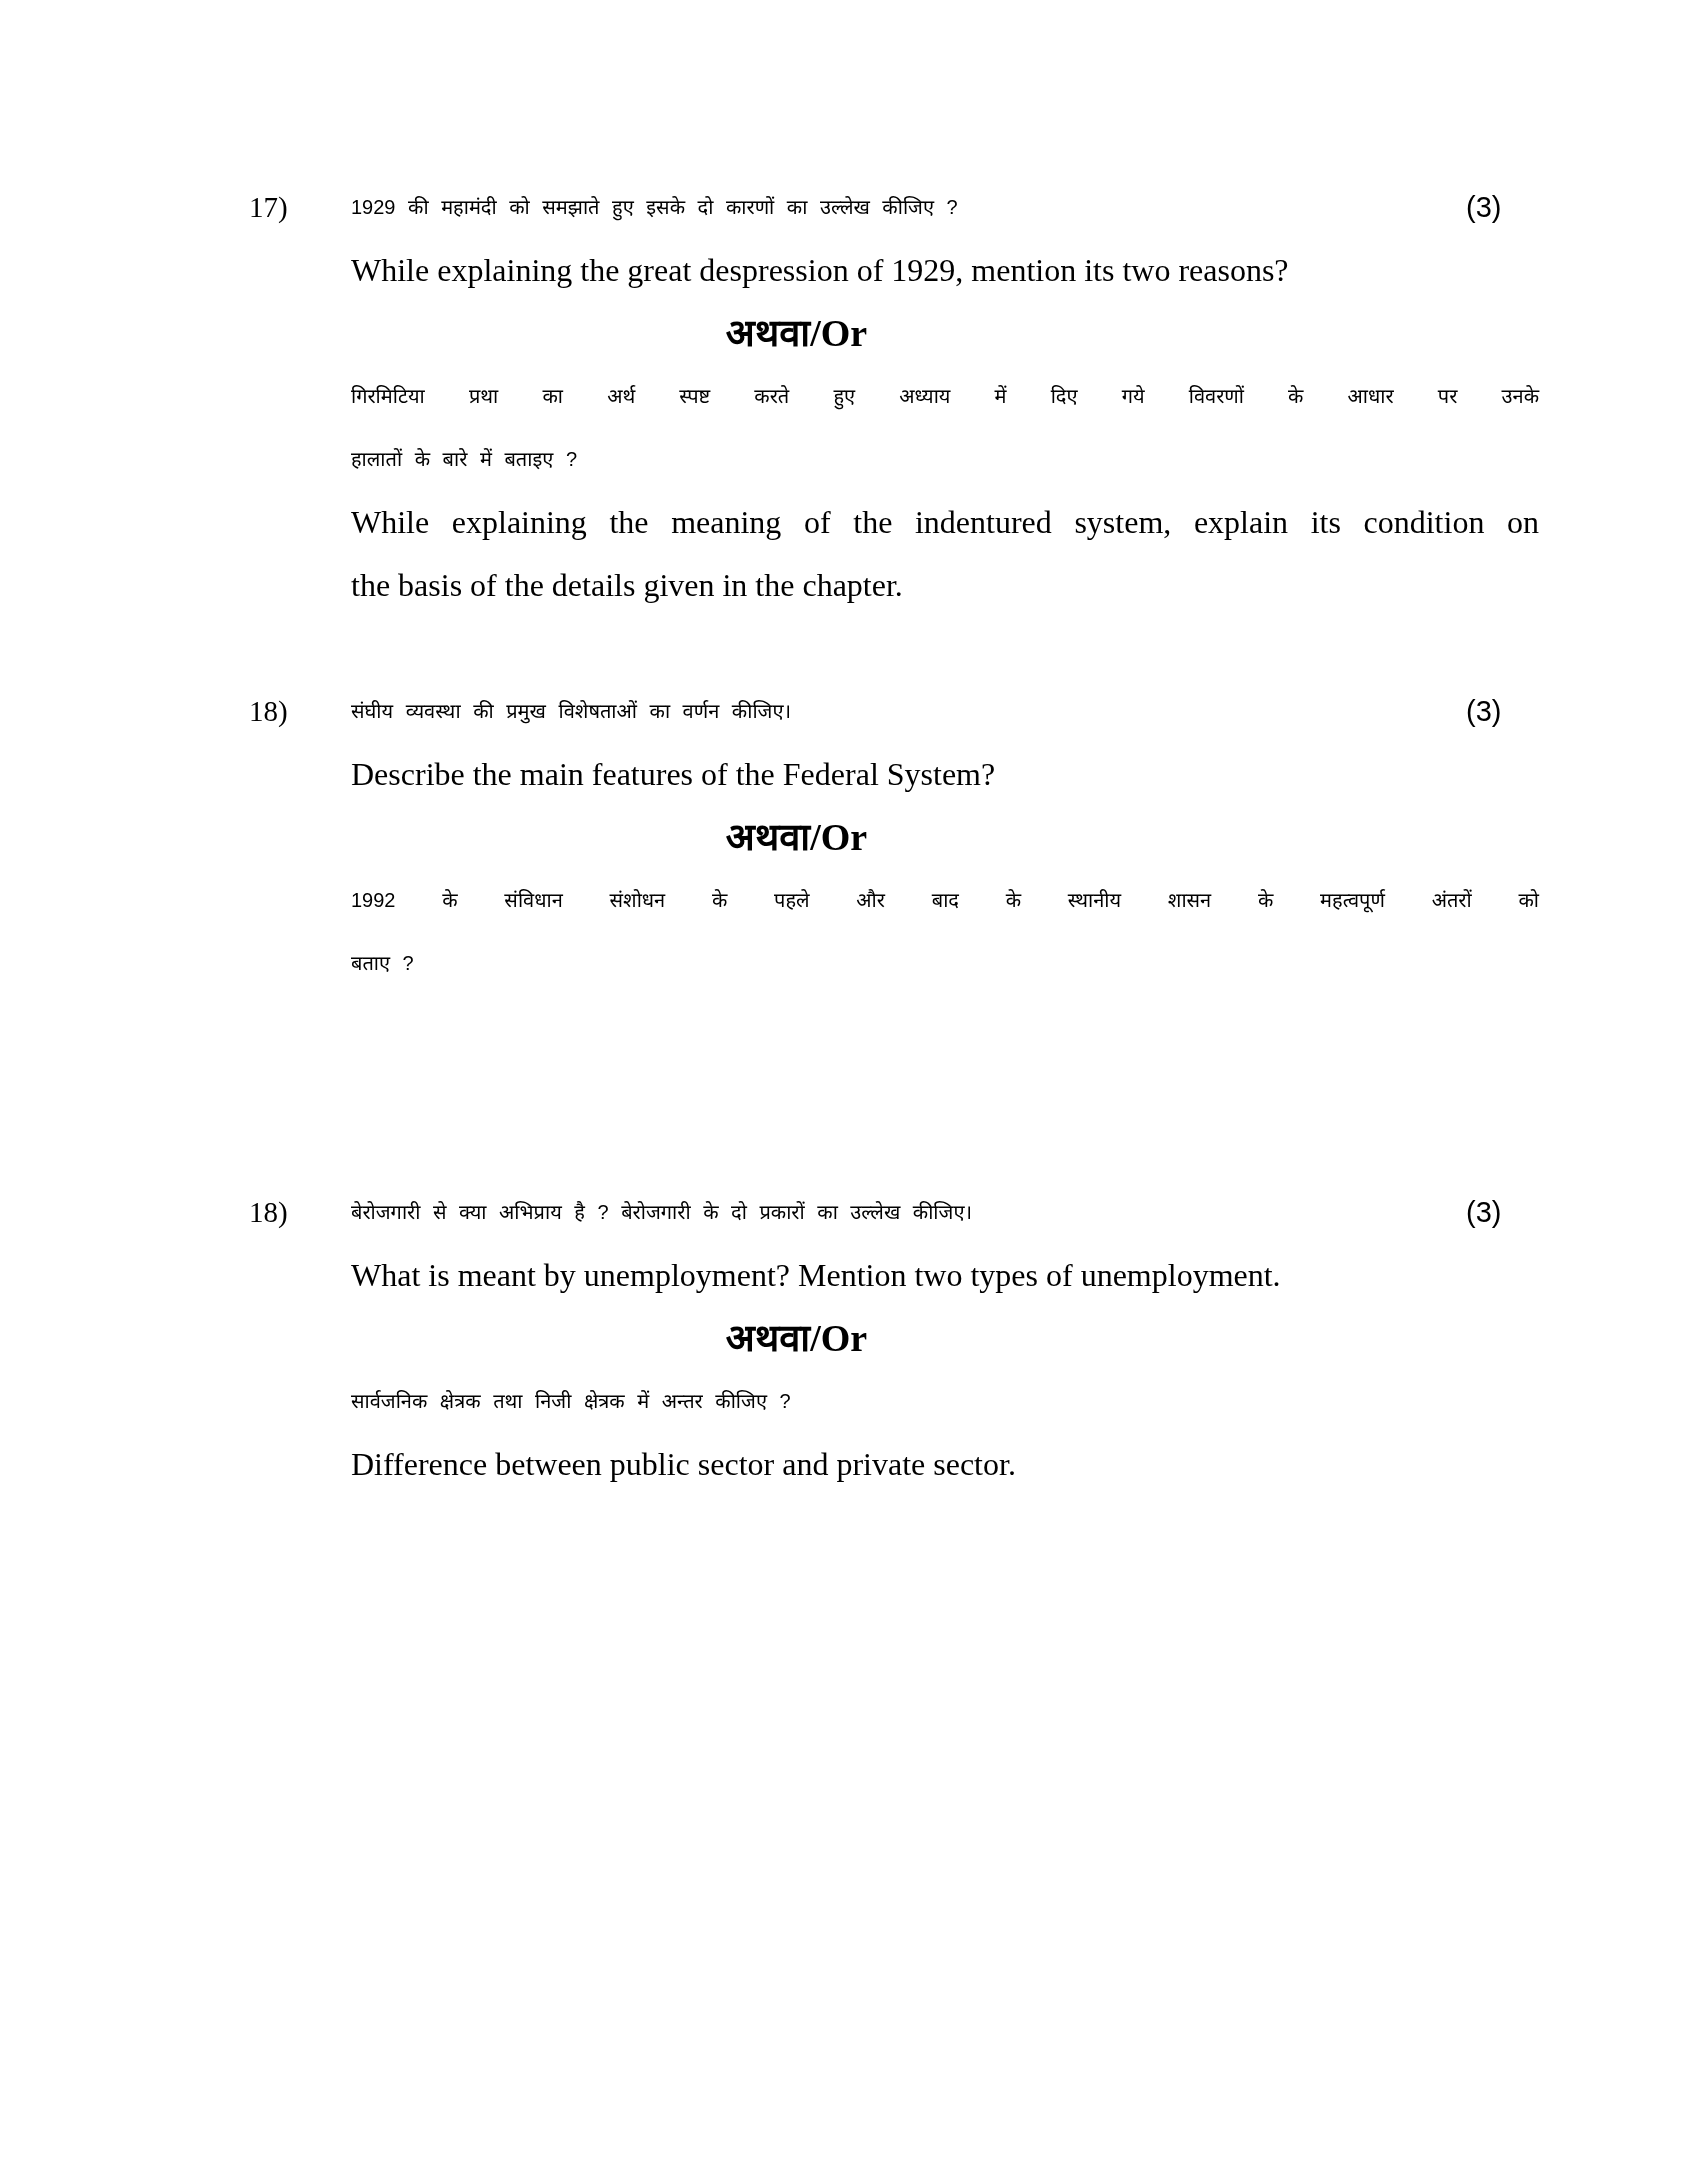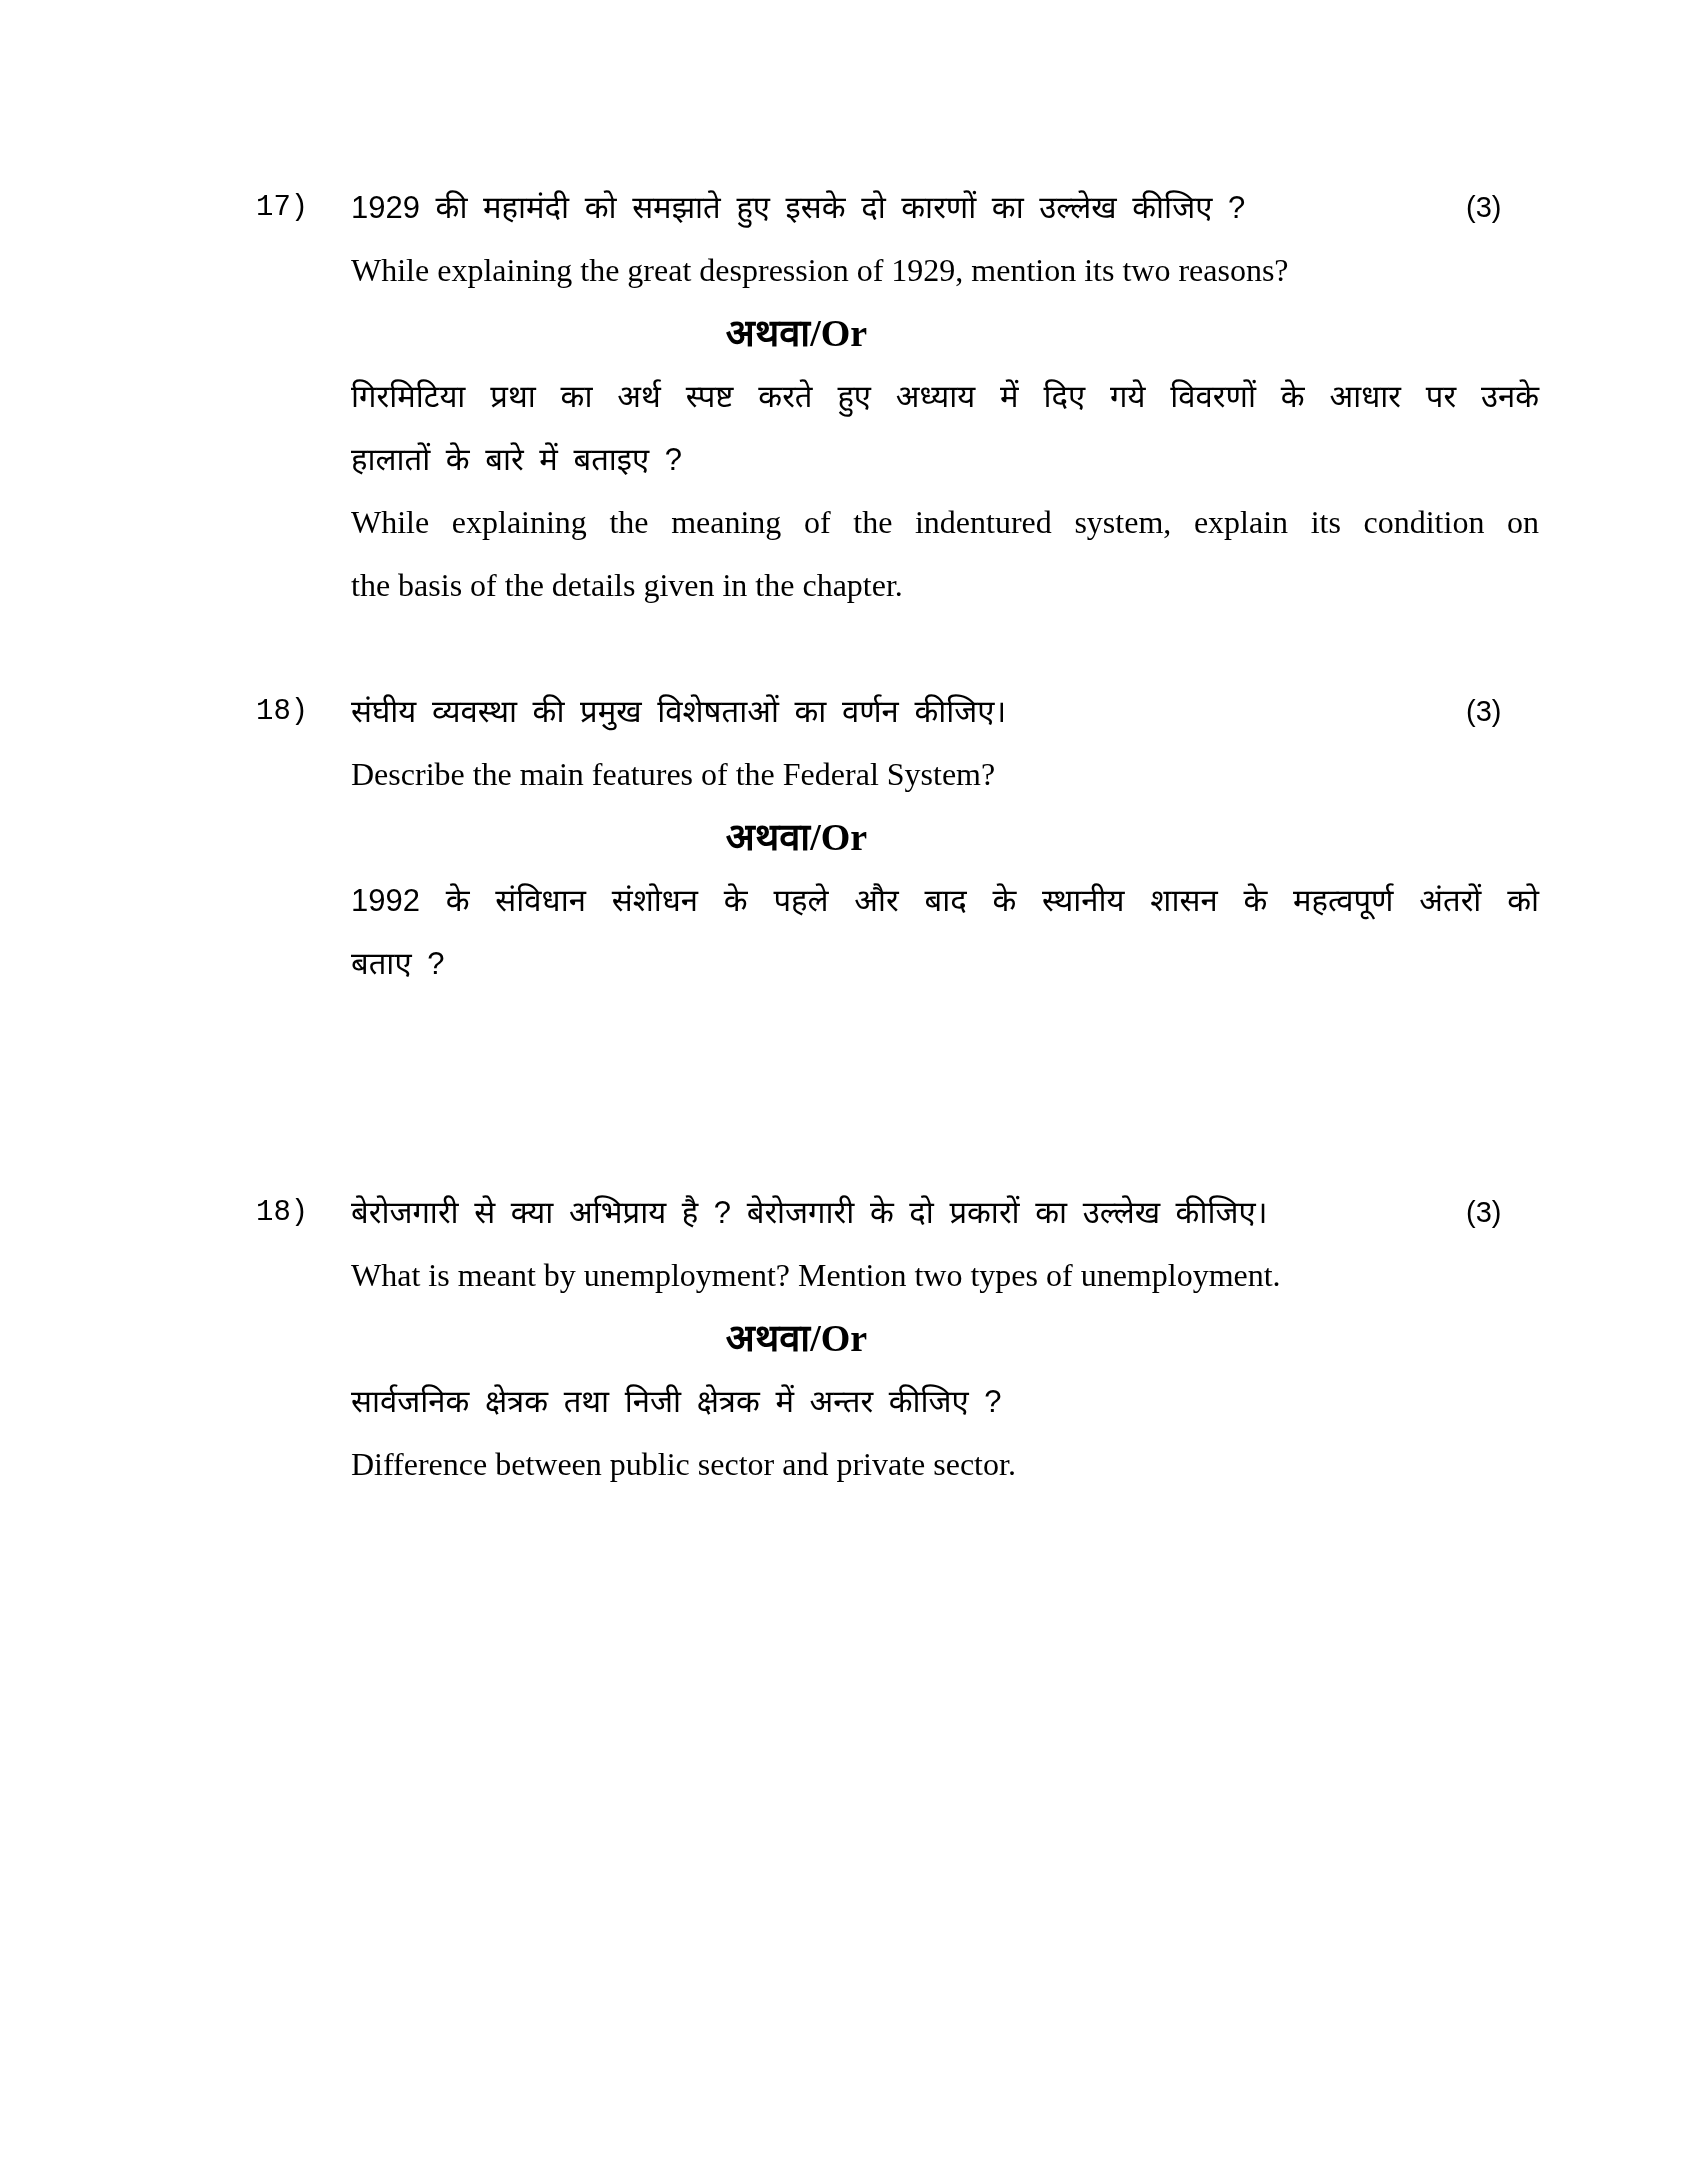--- a/index.html
+++ b/index.html
@@ -6,41 +6,41 @@
   .page {
     position: relative;
     width: 1683px;
     height: 2178px;
     background: #ffffff;
     color: #000000;
     overflow: hidden;
   }
   .question { position: absolute; left: 0; width: 1683px; }
   .qnum {
-    position: absolute; left: 256px; top: 0;
+    position: absolute; left: 249px; top: 0;
     height: 63px; line-height: 63px;
-    font-family: Liberation Mono, monospace;
+    font-family: Liberation Serif, serif;
     font-size: 29px;
   }
   .marks {
     position: absolute; left: 1466px; top: 0;
     height: 63px; line-height: 63px;
     font-family: "Liberation Sans", sans-serif;
     font-size: 29px;
   }
   .content { position: absolute; left: 351px; top: 0; width: 1188px; }
   .line { height: 63px; line-height: 63px; white-space: nowrap; }
   .line.justify {
     text-align: justify;
     text-align-last: justify;
     white-space: normal;
   }
   .hindi {
     font-family: "Liberation Sans", sans-serif;
-    font-size: 31px;
+    font-size: 20px;
     word-spacing: 7px;
   }
   .english {
     font-family: "Liberation Serif", serif;
     font-size: 32px;
   }
   .or-line { width: 891px; text-align: center; }
   .or-label {
     font-family: "Liberation Serif", serif;
     font-weight: 700;

